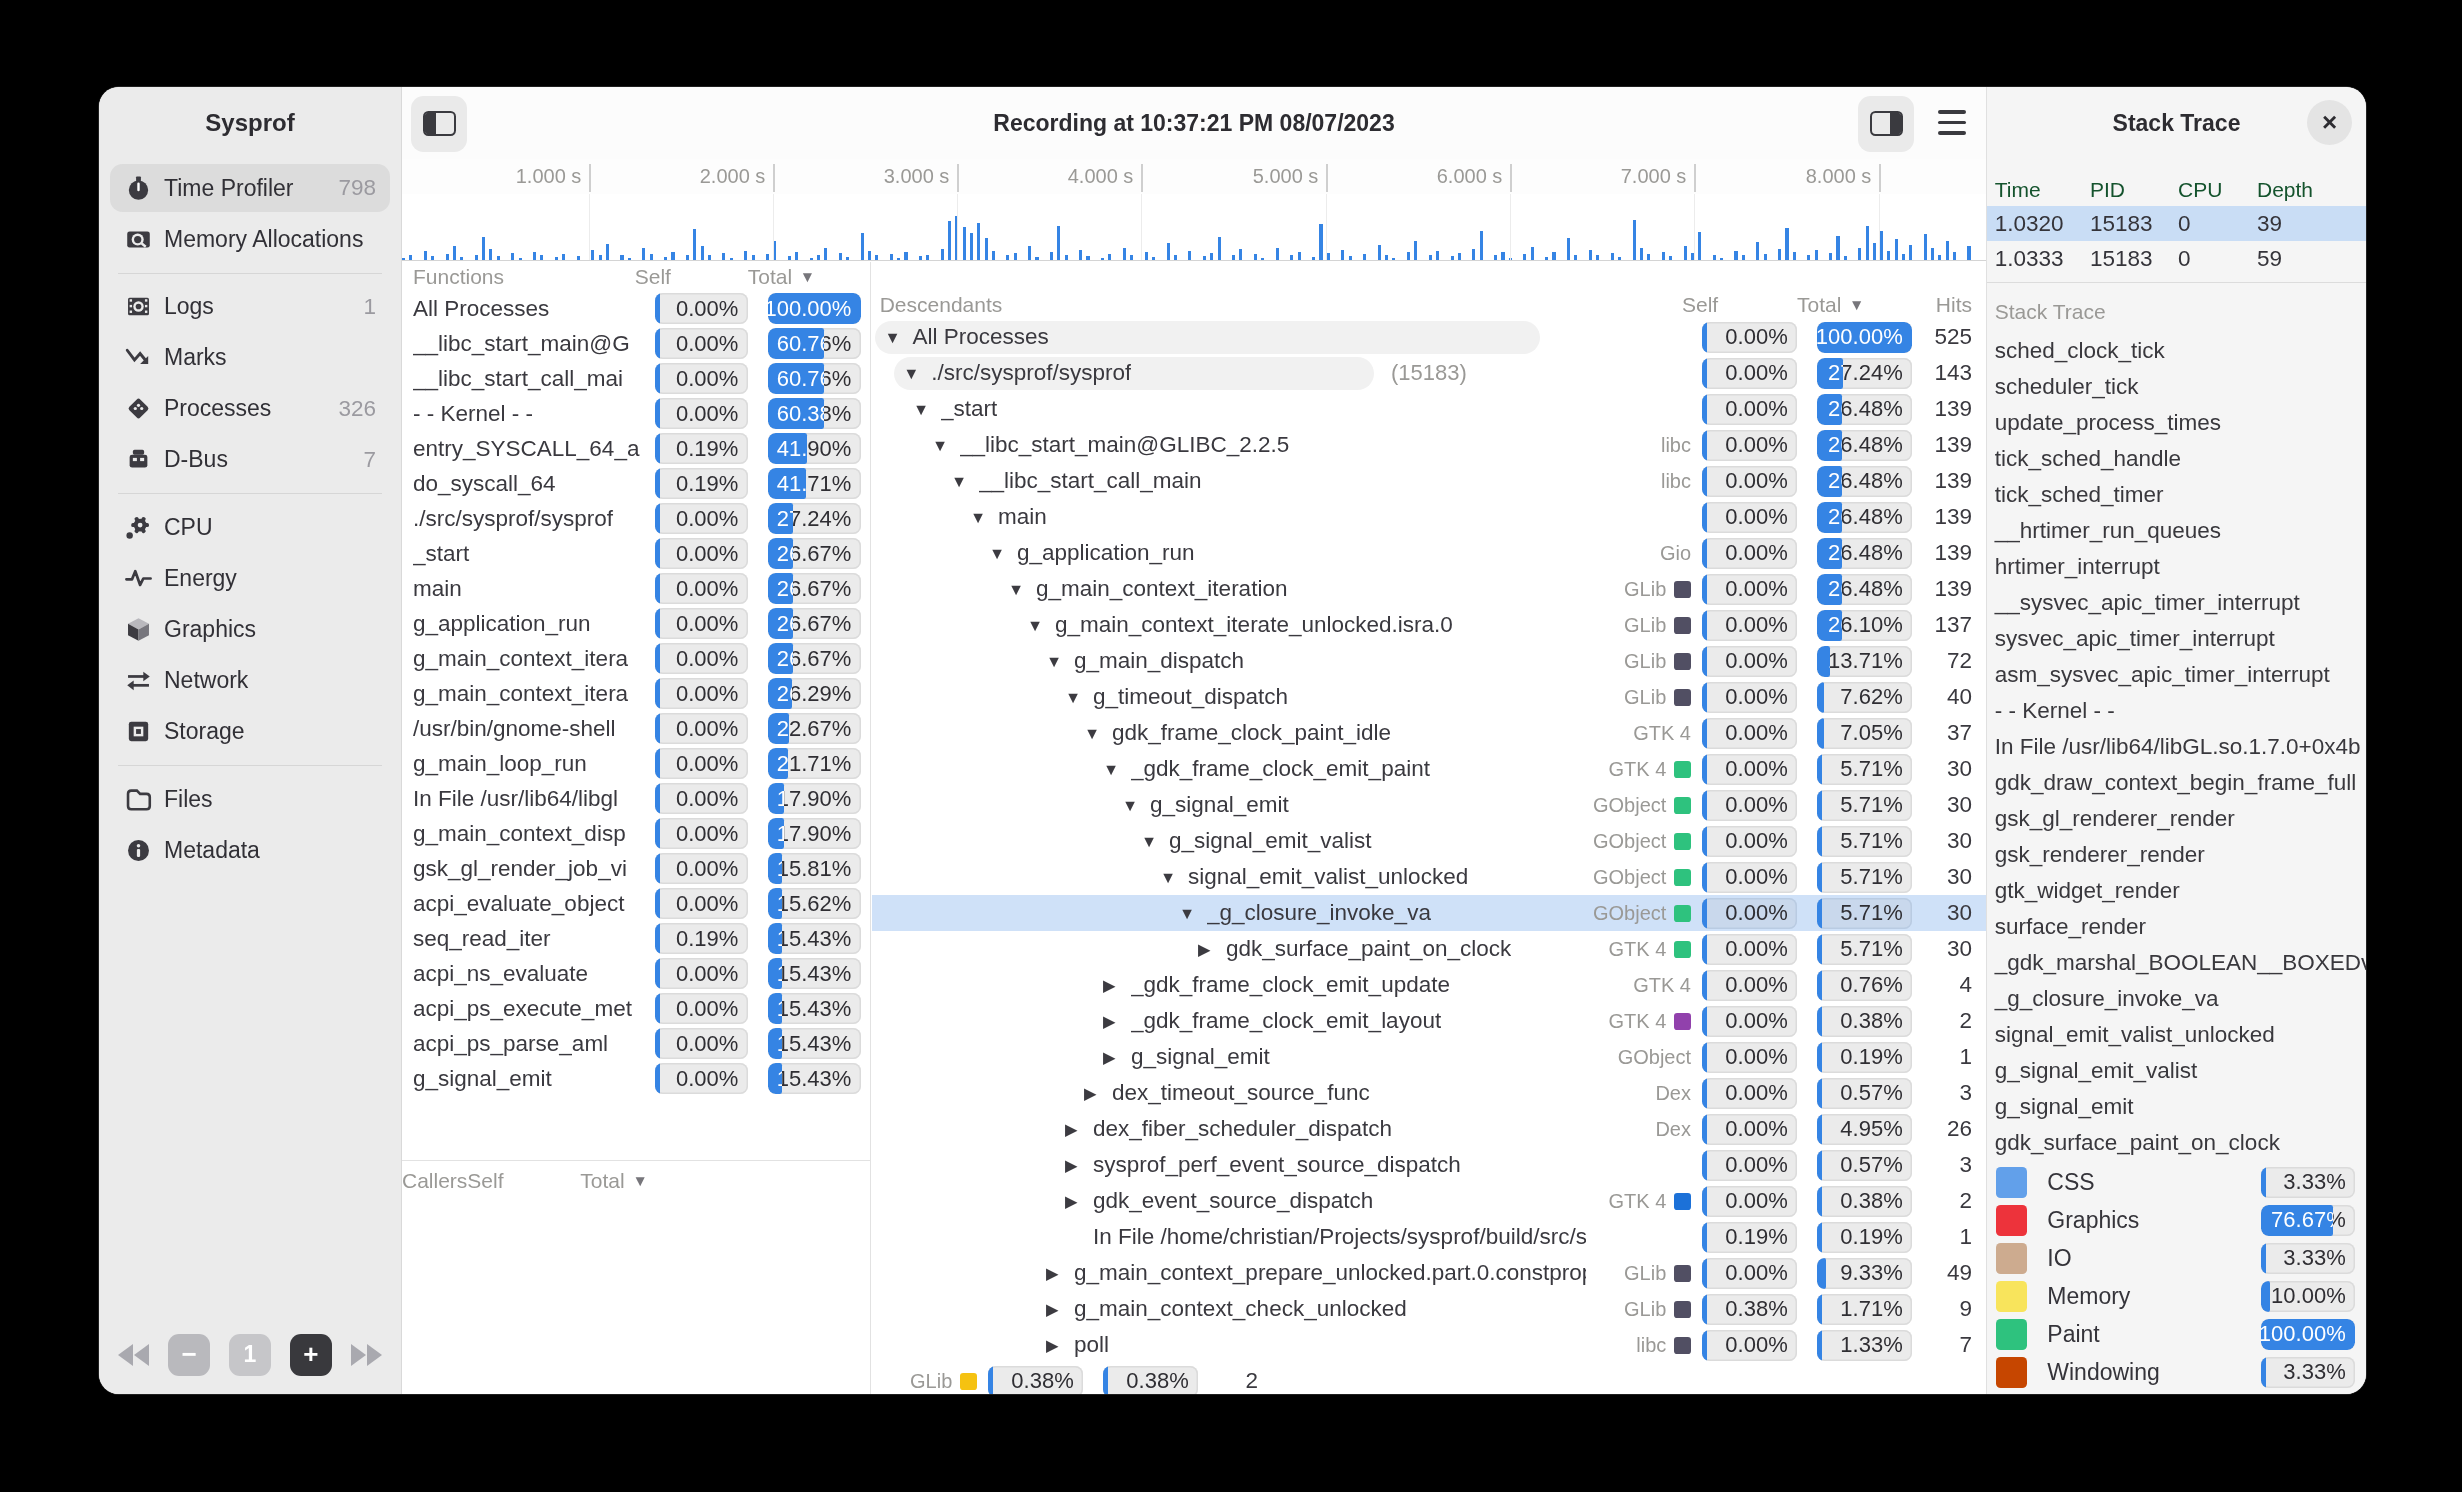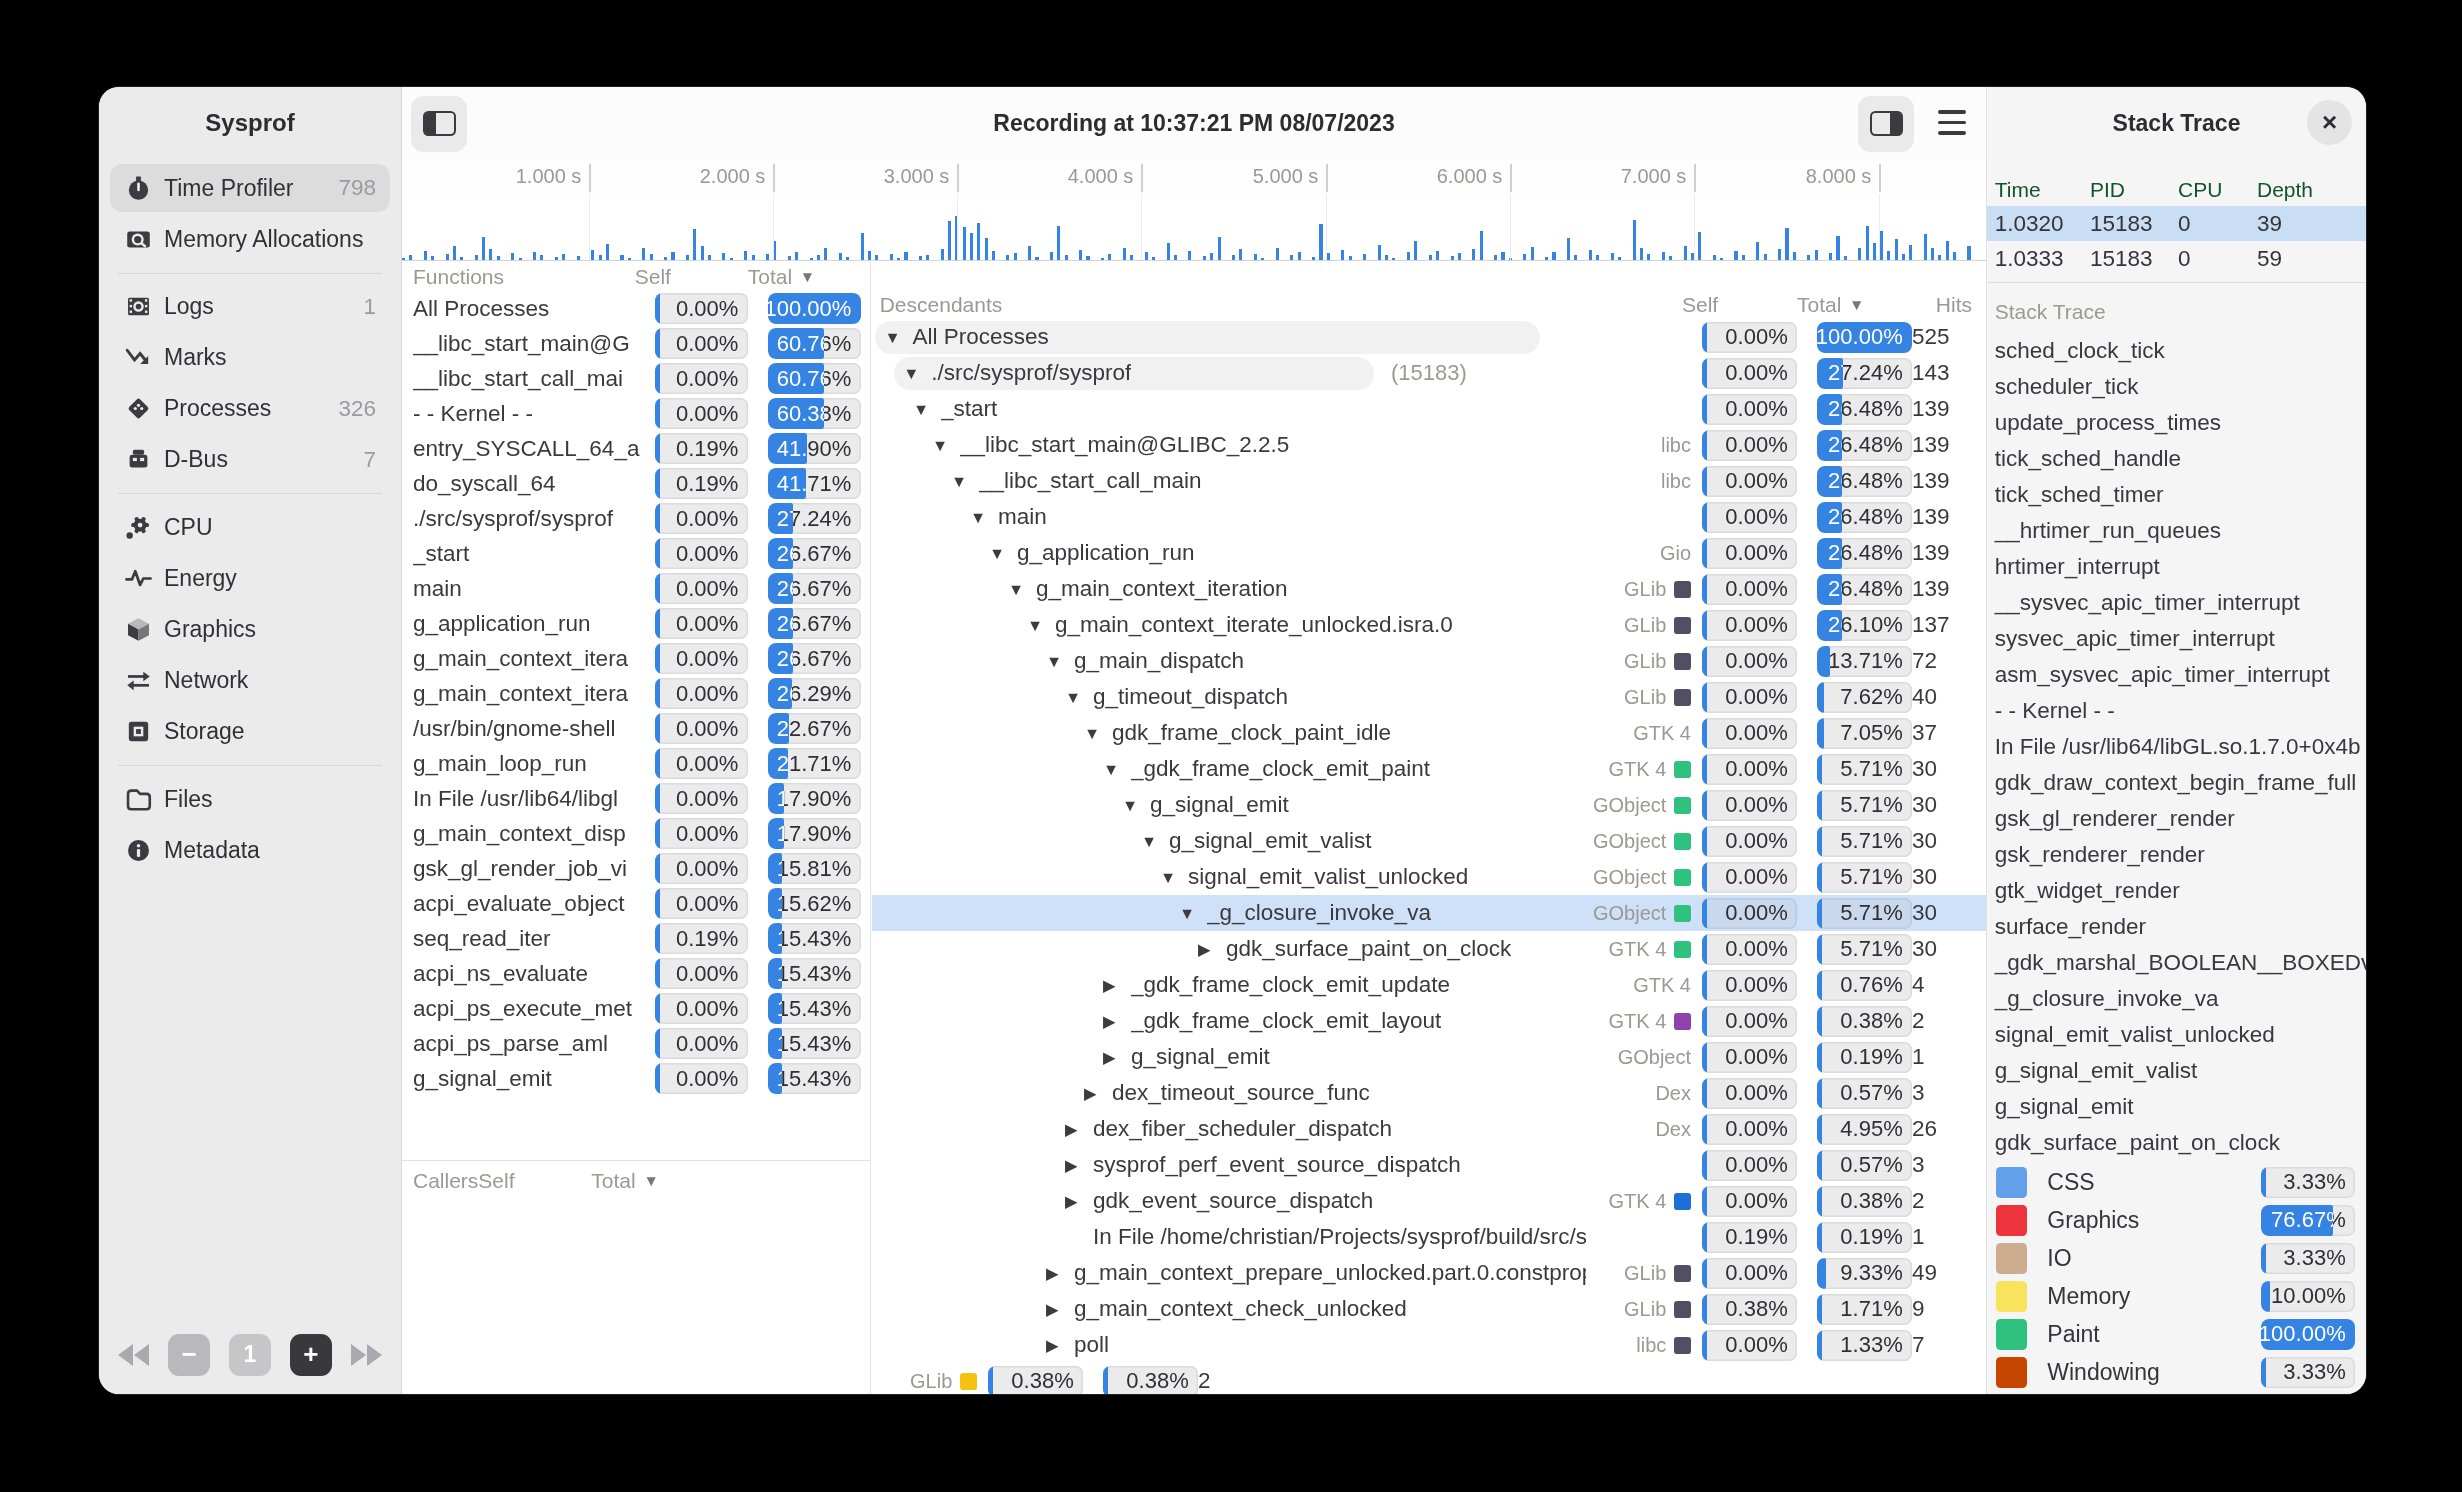--- a/index.html
+++ b/index.html
@@ -69,38 +69,38 @@
   .fname{flex:1;font-size:22.5px;color:#3a393f;white-space:nowrap;overflow:hidden;margin-right:4.6px;}
   .fgap{width:20px;flex:none;}
   .fpad{width:9.3px;flex:none;}
   .fhdr{padding-left:11px;padding-right:9.3px;}
   .fhdr .selfcol{width:93px;flex:none;}
   .fhdr .totalcol{width:113px;flex:none;display:flex;align-items:center;}
 
   .filterbar{flex:none;height:68px;border-top:0.8px solid #e2e2e2;display:flex;align-items:center;padding:0 7.7px;background:#fdfdfd;}
   .searchbox{flex:1;height:50px;background:#e9e9e9;border-radius:11px;display:flex;align-items:center;padding:0 14px;color:#8e8e93;font-size:22.5px;}
   .searchbox svg{margin-right:11px;flex:none;}
-  .callers-hdr{flex:none;height:40px;border-top:0.8px solid #e2e2e2;display:flex;align-items:center;padding-left:11px;padding-right:9.3px;font-size:21px;color:#9a9996;}
+  .callers-hdr{flex:none;height:40px;border-top:0.8px solid #e2e2e2;display:flex;align-items:center;padding-right:9.3px;font-size:21px;color:#9a9996;}
   .callers-empty{height:194px;flex:none;}
 
   
   .dlist{overflow:hidden;}
   .drow{display:flex;align-items:center;height:36px;padding-right:14px;}
   .drow.sel{background:#cfe1f8;}
   .drow.sel .pill{background:#c9d8ec;box-shadow:inset 0 0 0 1.5px #b9cbe2;}
   .dtree{flex:1;display:flex;align-items:center;overflow:hidden;white-space:nowrap;min-width:0;}
   .arrowbox{width:28px;flex:none;font-size:16.3px;color:#3c3b41;}
   .dlabel{font-size:22.5px;color:#3a393f;overflow:hidden;white-space:nowrap;}
   .dpill{display:flex;align-items:center;background:#f1f1f1;border-radius:774px;height:33px;padding-left:9.3px;}
   .dpill .arrowbox{width:28px;}
   .dpid{color:#9a9996;font-size:22px;margin-left:17px;flex:none;}
   .dlib{width:116px;flex:none;display:flex;align-items:center;justify-content:flex-end;font-size:20px;color:#9a9996;gap:7.7px;padding-right:11px;}
   .swatch{width:17px;height:17px;border-radius:3.1px;flex:none;}
   .dgap{width:20px;flex:none;}
-  .hits{width:60px;flex:none;text-align:left;font-size:22.5px;color:#3a393f;}
+  .hits{width:60px;flex:none;text-align:right;font-size:22.5px;color:#3a393f;}
   .dhdr{padding-right:14px;}
   .dhdr .libspace{width:116px;flex:none;}
   .dhdr .selfcol{width:95px;flex:none;}
   .dhdr .totalcol{width:115px;flex:none;display:flex;align-items:center;}
   .dhdr .hitscol{width:60px;flex:none;text-align:right;}
 
   
   .rpanel{position:absolute;right:0;top:0;width:380px;height:100%;background:#f5f5f5;border-left:0.8px solid #e0e0e0;}
   .rtitle{position:absolute;left:0;right:0;top:0;height:72px;display:flex;align-items:center;justify-content:center;font-size:23px;font-weight:bold;color:#2d2c31;}
   .closebtn{position:absolute;right:14px;top:13px;width:45px;height:45px;border-radius:50%;background:#e4e4e4;display:flex;align-items:center;justify-content:center;font-size:26px;color:#2d2c31;font-weight:bold;}

